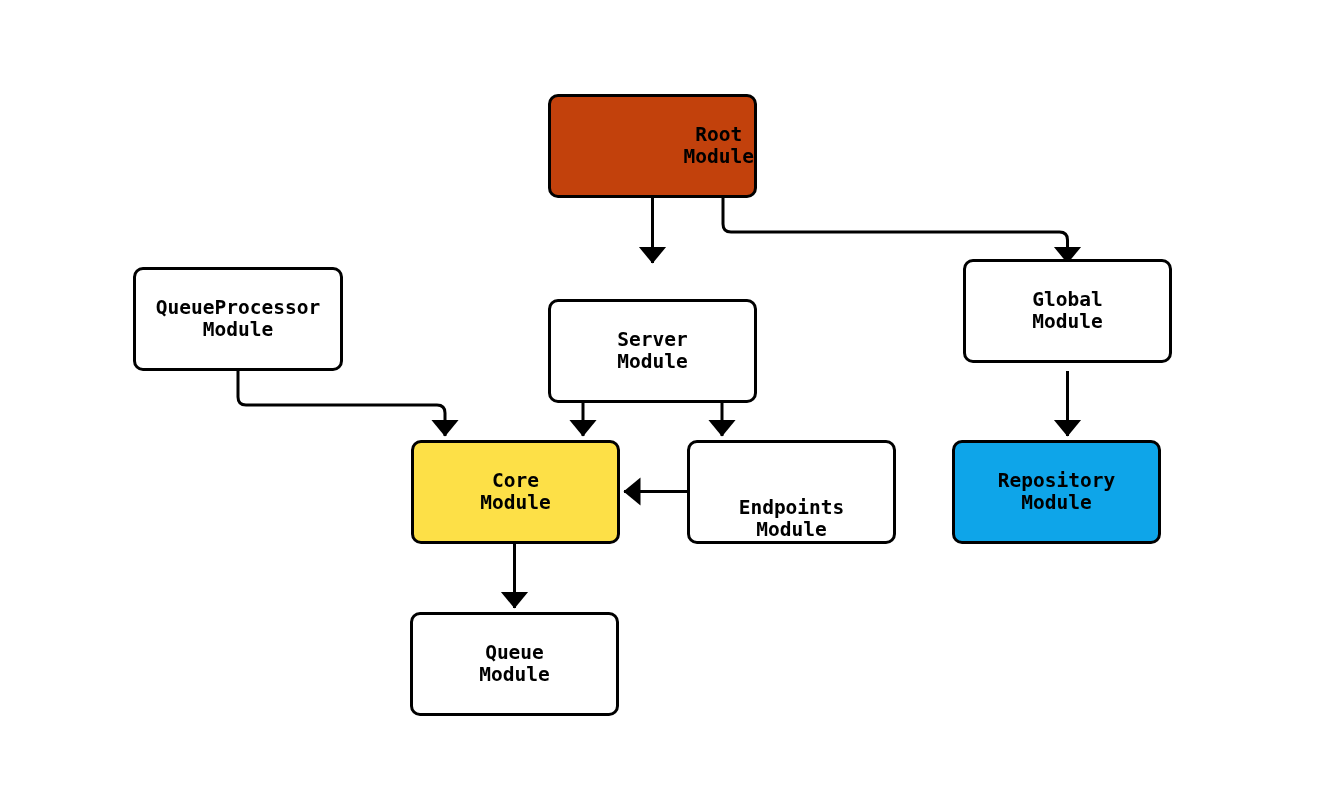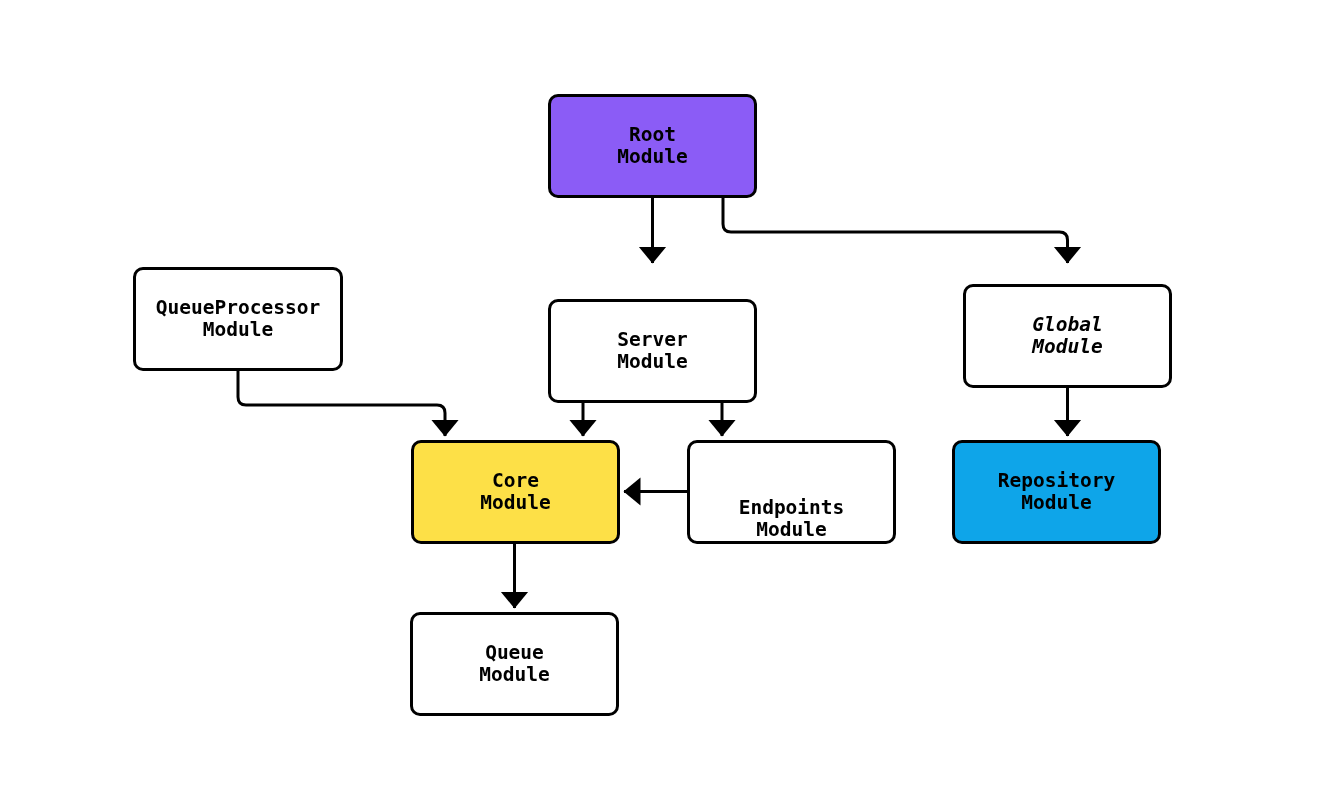--- a/index.html
+++ b/index.html
@@ -59,36 +59,36 @@
         <path d="M723,198 L723,224 Q723,232 731,232 L1059.5,232 Q1067.5,232 1067.5,240 L1067.5,263" fill="none" stroke="#000000" stroke-width="3" marker-end="url(#arrowhead)"></path>
         <path d="M238,371 L238,397 Q238,405 246,405 L437,405 Q445,405 445,413 L445,436" fill="none" stroke="#000000" stroke-width="3" marker-end="url(#arrowhead)"></path>
         <path d="M583,371 L583,436" fill="none" stroke="#000000" stroke-width="3" marker-end="url(#arrowhead)"></path>
         <path d="M722,371 L722,436" fill="none" stroke="#000000" stroke-width="3" marker-end="url(#arrowhead)"></path>
         <path d="M687,491.5 L624,491.5" fill="none" stroke="#000000" stroke-width="3" marker-end="url(#arrowhead)"></path>
         <path d="M1067.5,371 L1067.5,436" fill="none" stroke="#000000" stroke-width="3" marker-end="url(#arrowhead)"></path>
         <path d="M514.5,544 L514.5,608" fill="none" stroke="#000000" stroke-width="3" marker-end="url(#arrowhead)"></path>
       </g>
   </svg>
 
-  <div class="node" style="left: 548px; top: 94px; background: #8b5cf6; border-color: rgb(0, 0, 0); color: rgb(0, 0, 0);">
+  <div class="node" style="left: 548px; top: 94px; background: #c2410c; border-color: rgb(0, 0, 0); color: rgb(0, 0, 0); justify-content: flex-end;">
     <span class="label">Root
 Module</span>
   </div>
 
   <div class="node" style="left: 133px; top: 267px; width: 210px; background: rgb(255, 255, 255); border-color: rgb(0, 0, 0); color: rgb(0, 0, 0); text-align: center;">
     <span class="label">QueueProcessor
 Module</span>
   </div>
 
   <div class="node" style="left: 548px; top: 267px; background: rgb(255, 255, 255); border-color: rgb(0, 0, 0); color: rgb(0, 0, 0); margin-top: 32px;">
     <span class="label">Server
 Module</span>
   </div>
 
-  <div class="node" style="left: 963px; top: 284px; background: rgb(255, 255, 255); border-color: rgb(0, 0, 0); color: rgb(0, 0, 0); font-style: italic;">
+  <div class="node" style="left: 963px; top: 259px; background: rgb(255, 255, 255); border-color: rgb(0, 0, 0); color: rgb(0, 0, 0);">
     <span class="label">Global
 Module</span>
   </div>
 
   <div class="node" style="left: 411px; top: 440px; background: #fde047; border-color: rgb(0, 0, 0); color: rgb(0, 0, 0);">
     <span class="label">Core
 Module</span>
   </div>
 
   <div class="node" style="left: 687px; top: 440px; background: rgb(255, 255, 255); border-color: rgb(0, 0, 0); color: rgb(0, 0, 0); align-items: flex-end;">

